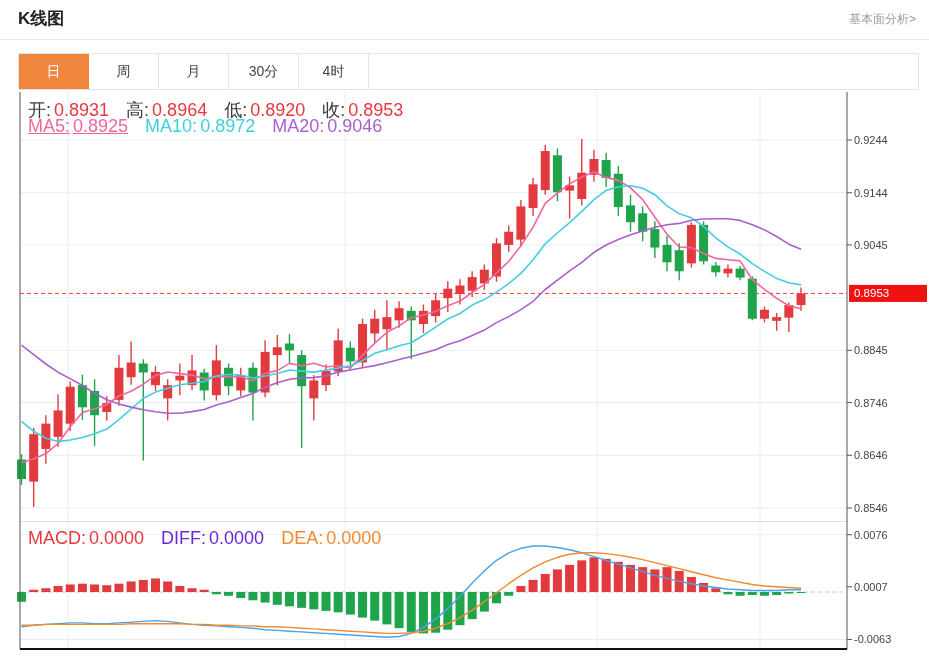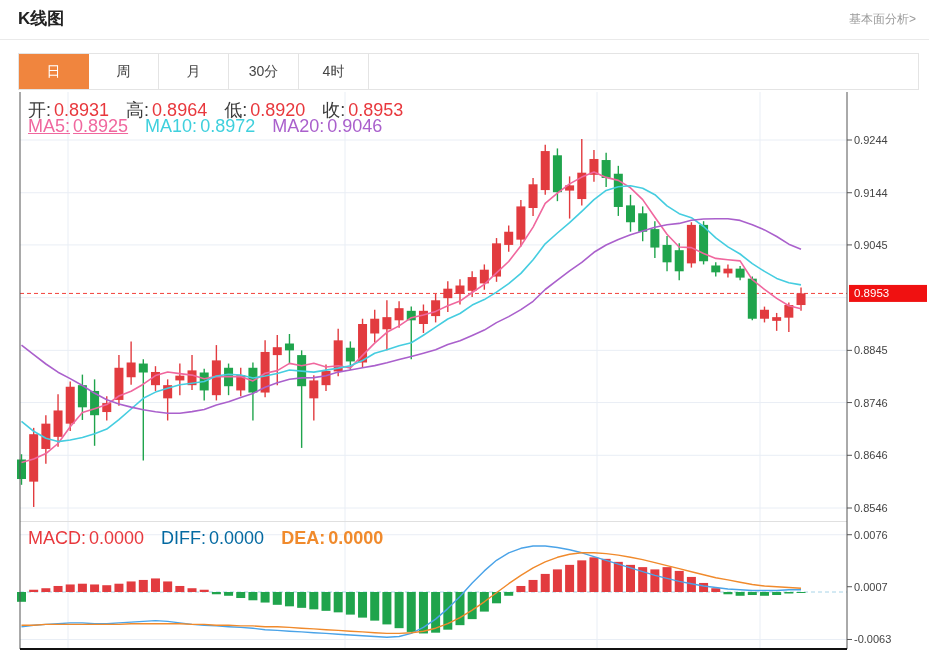--- a/index.html
+++ b/index.html
@@ -17,22 +17,22 @@
   .chart-wrap{position:absolute;left:0;top:92px;width:875px;height:564px;}
   svg{display:block;}
   .legend{position:absolute;font-size:18px;white-space:nowrap;pointer-events:none;}
   .legend span{margin-right:3px;}
   .legend .grp{margin-right:12px;}
   .lg-dark{color:#3a3a3a;}
   .lg-red{color:#e8383d;}
   .lg-pink{color:#f0679e;text-decoration:underline;}
   .lg-cyan{color:#3fd0dd;}
   .lg-purple{color:#aa60cc;}
-  .lg-blue{color:#0369a1;}
-  .lg-orange{color:#f08a2c;font-weight:bold;}
+  .lg-blue{color:#6d28d9;}
+  .lg-orange{color:#f08a2c;}
   #legend-ohlc{left:28px;top:98px;}
   #legend-ma{left:28px;top:116px;}
   #legend-macd{left:28px;top:528px;}
 </style>
 </head>
 <body>
 
 <h1 class="page-title">K线图</h1>
 <a class="fund-link">基本面分析&gt;</a>
 <div class="top-divider"></div>

